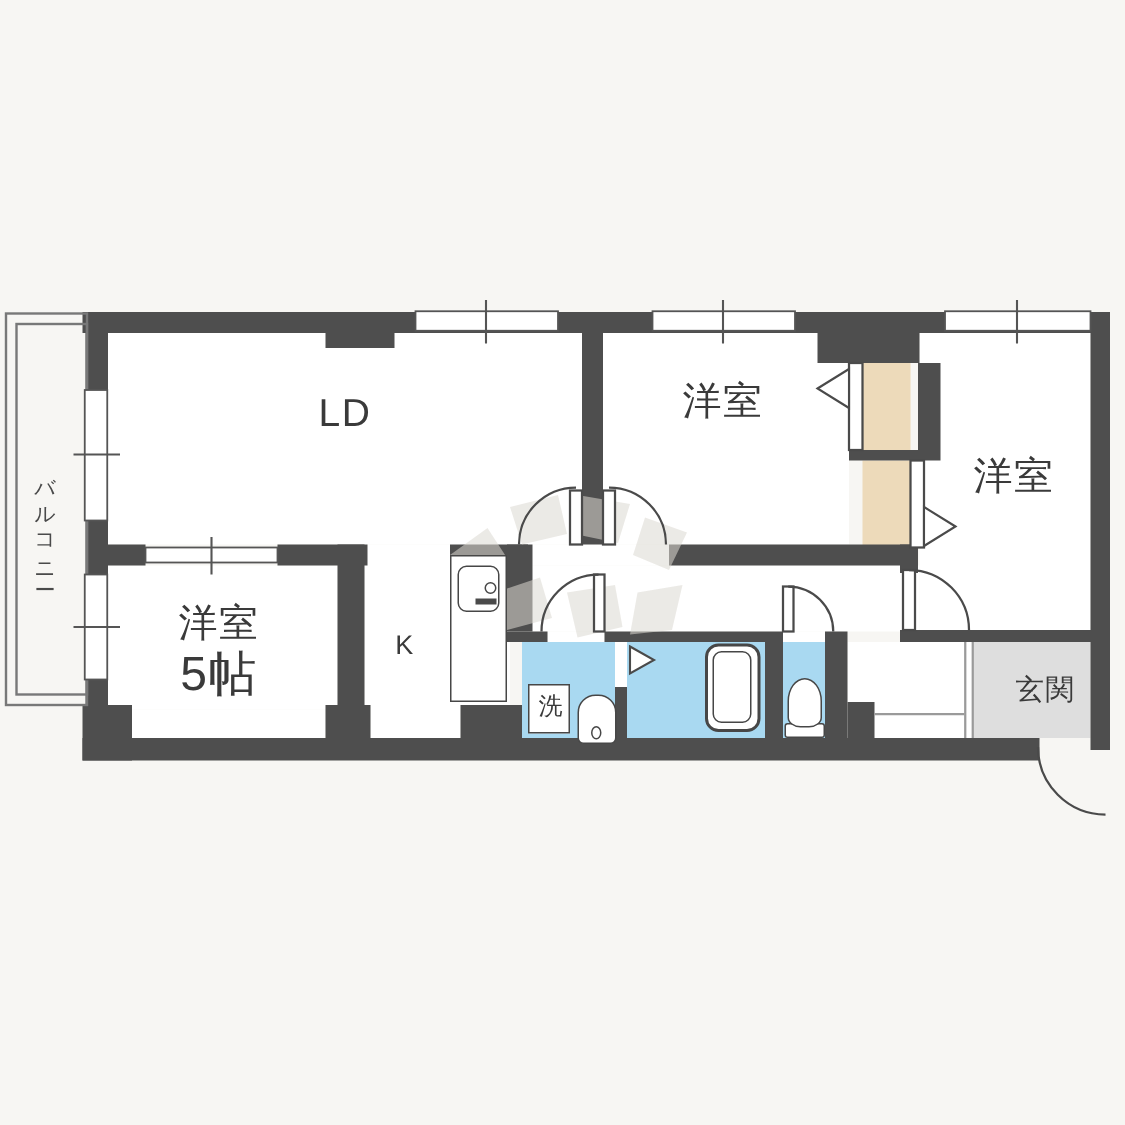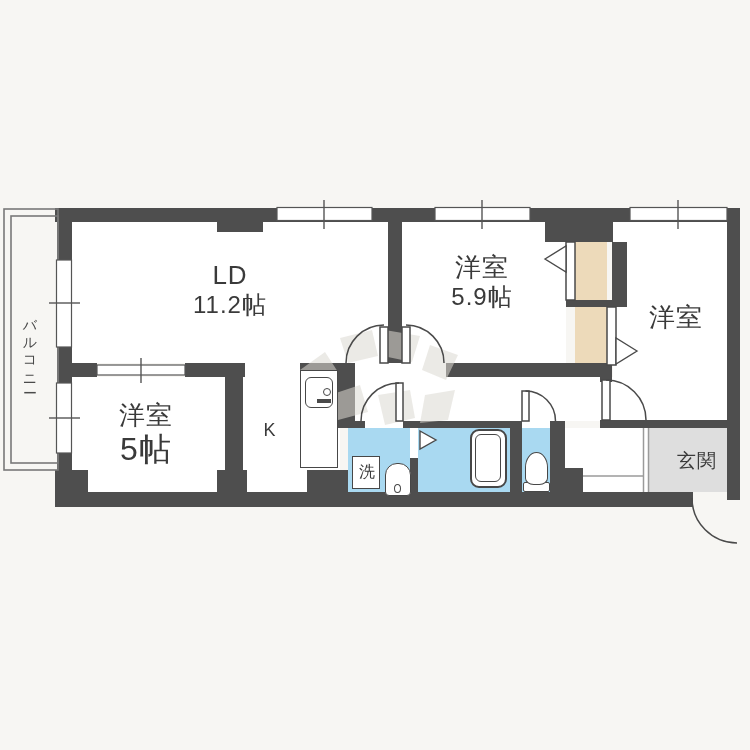--- a/index.html
+++ b/index.html
@@ -152,26 +152,24 @@
     <div class="a" style="left:8px;top:20px;width:7px;height:9px;border:1.3px solid #474747;border-radius:50%;background:#fff"></div>
   </div>
 
   <div class="a fx" style="left:523px;top:482px;width:27px;height:10px;border-width:1.4px;border-radius:2px"></div>
   <div class="a fx" style="left:525px;top:452px;width:23px;height:33px;border-width:1.5px;border-radius:12px 12px 9px 9px / 16px 16px 7px 7px"></div>
 
   <div class="lbl vert" style="left:22px;top:288px;height:120px;font-size:14px;color:#4a4a4a">バルコニー</div>
 
   <div class="lbl" style="left:140px;top:260px;width:180px;font-size:26px">
     <span>LD</span>
-    <span class="sz" style="font-size:24px">11.2帖</span>
   </div>
 
   <div class="lbl" style="left:398px;top:252px;width:168px;font-size:26px">
     <span>洋室</span>
-    <span class="sz" style="font-size:24px">5.9帖</span>
   </div>
 
   <div class="lbl" style="left:616px;top:302px;width:120px;font-size:26px">
     <span>洋室</span>
   </div>
 
   <div class="lbl" style="left:78px;top:400px;width:136px;font-size:26px">
     <span>洋室</span>
     <span class="sz" style="font-size:32px">5帖</span>
   </div>

